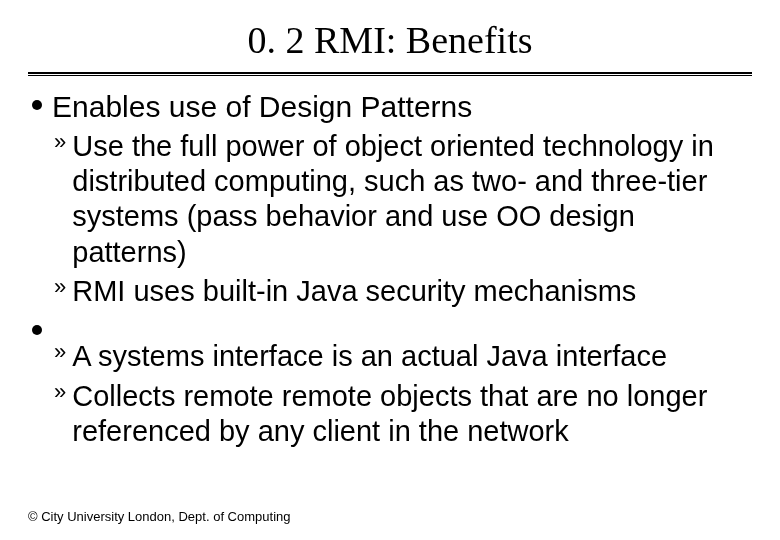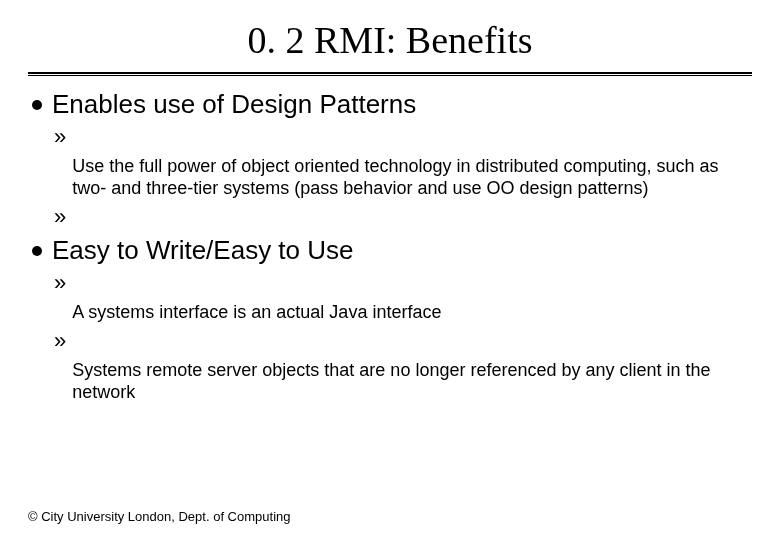--- a/index.html
+++ b/index.html
@@ -6,24 +6,24 @@
   html, body { width: 780px; height: 540px; background: #fff; font-family: Arial, Helvetica, sans-serif; color: #000; }
   .slide { width: 780px; height: 534px; position: relative; padding: 18px 28px 16px 28px; }
   .title { font-family: "Times New Roman", Times, serif; font-size: 38px; text-align: center; margin-bottom: 10px; }
   .rule { height: 4px; margin: 0 0 14px 0; }
   .rule .top { height: 2px; background: #000; }
   .rule .gap { height: 1px; background: #fff; }
   .rule .bot { height: 1px; background: #000; }
   .content { padding: 0 4px; }
   .l1 { display: flex; align-items: flex-start; margin-top: 6px; }
   .l1 .bullet { width: 10px; height: 10px; border-radius: 50%; background: #000; flex: 0 0 10px; margin-top: 10px; margin-right: 10px; }
-  .l1 .text { font-size: 26px; line-height: 1.15; }
+  .l1 .text { font-size: 30px; line-height: 1.15; }
   .l2 { display: flex; align-items: flex-start; margin-top: 4px; padding-left: 22px; }
   .l2 .marker { font-size: 22px; line-height: 1.2; margin-right: 6px; flex: 0 0 auto; }
-  .l2 .text { font-size: 18px; line-height: 1.22; margin-top: 32px; }
+  .l2 .text { font-size: 29px; line-height: 1.22; }
   .footer { position: absolute; bottom: 10px; left: 28px; right: 20px; display: flex; justify-content: space-between; font-size: 13px; }
 </style>
 </head>
 <body>
 
 <div class="slide">
   <div class="title">0. 2 RMI: Benefits</div>
   <div class="rule">
     <div class="top"></div>
       <div class="gap"></div>
@@ -36,34 +36,34 @@
       <span class="bullet"></span>
       <span class="text">Enables use of Design Patterns</span>
     </div>
     <div class="l2">
       <span class="marker">»</span>
       <span class="text">Use the full power of object oriented technology in distributed computing, such as two- and three-tier systems (pass behavior and use OO design patterns)</span>
     </div>
 
     <div class="l2">
       <span class="marker">»</span>
+      <span class="text">RMI uses built-in Java security mechanisms</span>
     </div>
 
     <div class="l1">
       <span class="bullet"></span>
-      <span class="text">Easy to Write/Easy to Use</span>
     </div>
     <div class="l2">
       <span class="marker">»</span>
       <span class="text">A systems interface is an actual Java interface</span>
     </div>
 
     <div class="l2">
       <span class="marker">»</span>
-      <span class="text">Systems remote server objects that are no longer referenced by any client in the network</span>
+      <span class="text">Collects remote remote objects that are no longer referenced by any client in the network</span>
     </div>
 
   </div>
 
   <div class="footer">
     <span>© City University London, Dept. of Computing</span>
   </div>
 </div>
 
 </body></html>

